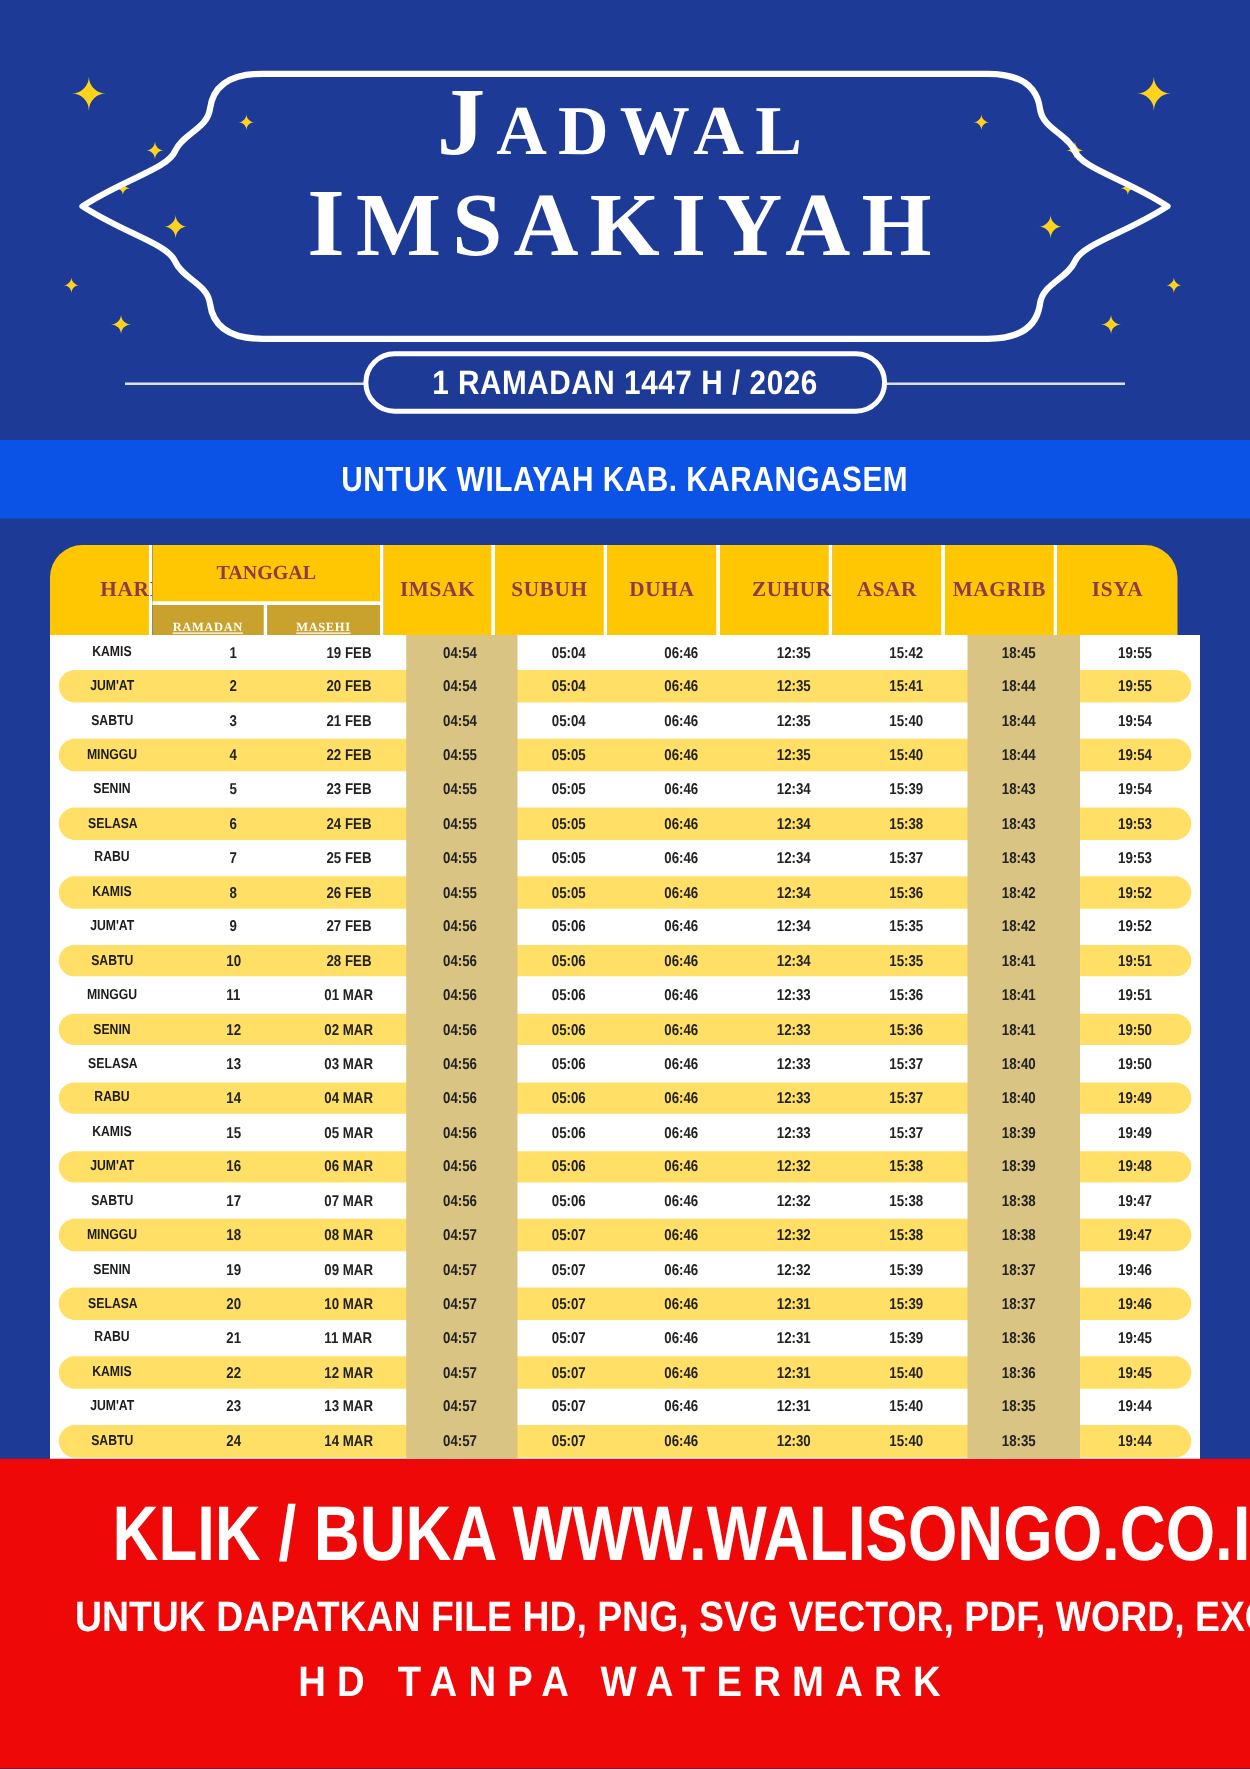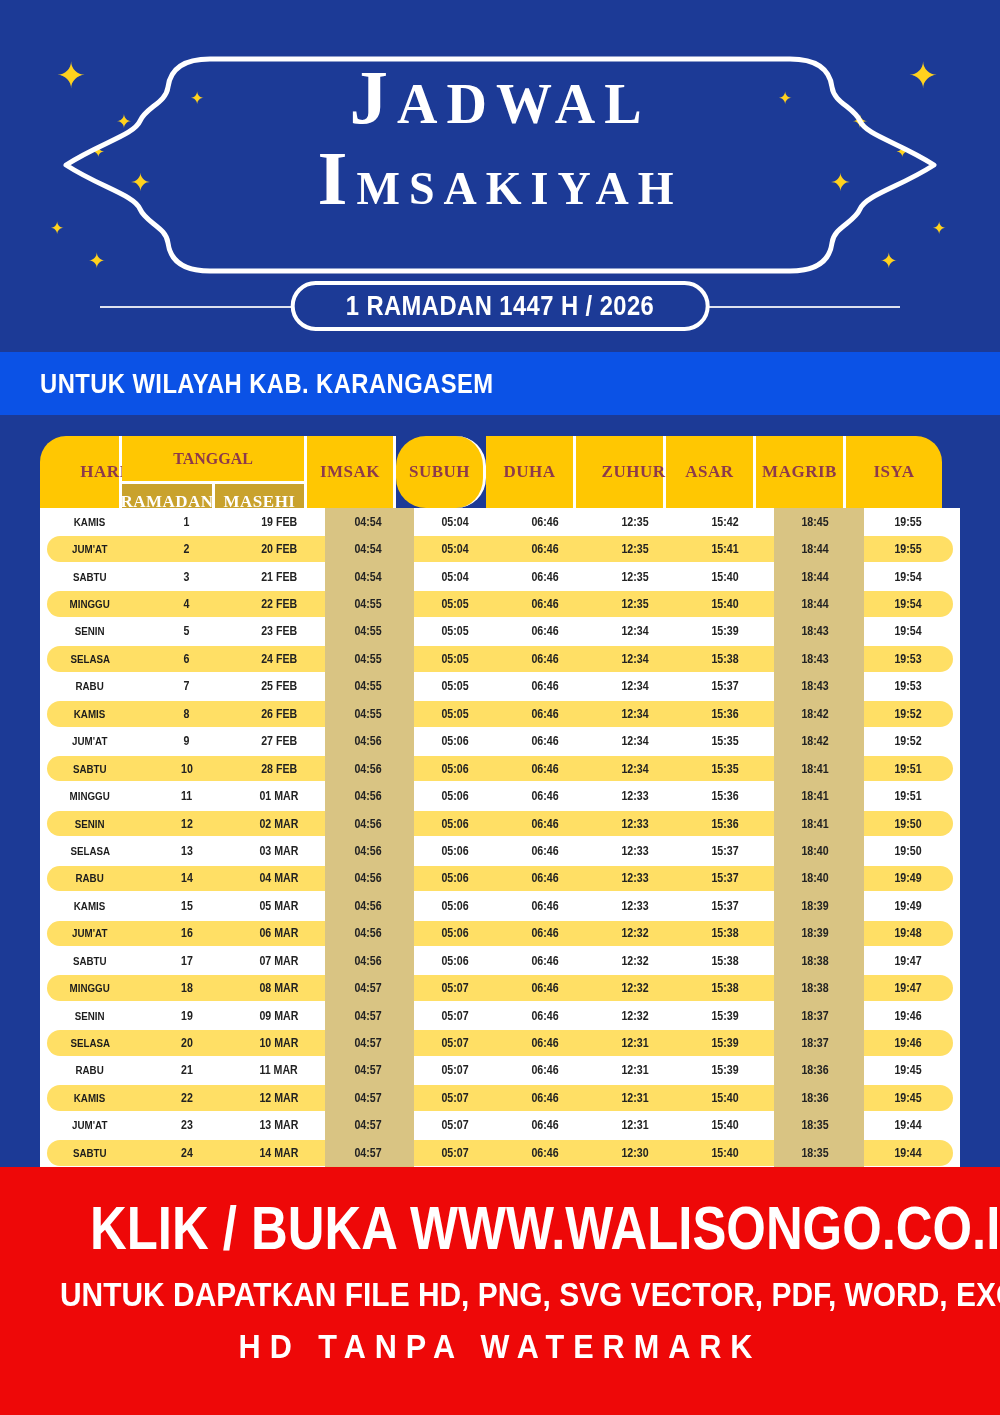--- a/index.html
+++ b/index.html
@@ -20,58 +20,58 @@
   .frame-svg { position: absolute; left: 60px; top: 55px; }
   .title-block { position: absolute; top: 58px; left: 0; width: 100%; text-align: center; color: #fff; }
   .title-line {
     font-family: "Liberation Serif", serif;
     font-weight: bold;
     font-size: 56px;
     letter-spacing: 9px;
     line-height: 1.02;
   }
   .title-line::first-letter { font-size: 77px; }
-  .title-line2 { margin-top: 2px; font-size: 46px; }
+  .title-line2 { margin-top: 2px; font-size: 72px; }
   .badge-line {
     position: absolute; top: 306px; left: 100px; right: 100px; height: 2px;
     background: rgba(255,255,255,0.85); z-index: 1;
   }
   .badge {
     position: absolute; top: 281px; left: 50%; transform: translateX(-50%);
     height: 50px; padding: 0 30px;
     background: #1c3a96; border: 4px solid #fff; border-radius: 27px;
     display: flex; align-items: center; justify-content: center; z-index: 2;
   }
   .badge span {
     color: #fff; font-weight: bold; font-size: 27px; letter-spacing: 0.5px;
     display: inline-block; transform: scaleX(0.88); white-space: nowrap;
   }
 
   
   .region-bar {
     height: 63px; background: #0b52e6;
-    display: flex; align-items: center; justify-content: flex-start;
+    display: flex; align-items: center; justify-content: center;
   }
   .region-bar span {
     color: #fff; font-weight: bold; font-size: 28px; letter-spacing: 0.5px;
     display: inline-block; transform: scaleX(0.85); white-space: nowrap;
   }
 
   
   .table-area { height: 752px; padding: 21px 40px 0; background: #1c3a96; }
   .t-head { display: flex; height: 72px; color: #8d3a4b; font-family: "Liberation Serif", serif; font-weight: bold; }
   .hc { background: #ffc702; border-right: 3px solid #fff; display: flex; align-items: center; justify-content: center; font-size: 17px; letter-spacing: 0.5px; }
   .hc-hari  { width: 82px; border-top-left-radius: 26px; padding-left: 48px; }
   .hc-group { width: 185px; display: block; border-right: 3px solid #fff; }
   .hc-tanggal { height: 48px; background: #ffc702; display: flex; align-items: center; justify-content: center; border-bottom: 3px solid #fff; }
   .hc-sub { display: flex; height: 36px; }
-  .hc-subcell { background: #c9a22d; color: #fff; font-size: 17px; letter-spacing: 0.5px; display: flex; align-items: center; justify-content: center; text-decoration: underline; }
+  .hc-subcell { background: #c9a22d; color: #fff; font-size: 10px; letter-spacing: 0.5px; display: flex; align-items: center; justify-content: center; text-decoration: underline; }
   .hc-ramadan { width: 93px; border-right: 3px solid #fff; }
   .hc-masehi  { width: 92px; }
-  .hc-imsak { width: 89px; } .hc-subuh { width: 90px; border-radius: 30px; } .hc-duha { width: 90px; }
+  .hc-imsak { width: 89px; } .hc-subuh { width: 90px; } .hc-duha { width: 90px; }
   .hc-zuhur { width: 90px; padding-left: 28px; } .hc-asar { width: 90px; } .hc-magrib { width: 90px; }
   .hc-isya  { width: 96px; border-right: none; border-top-right-radius: 26px; }
 
   .t-body { position: relative; height: 659px; background: #fff; overflow: hidden; }
   .stripe { position: absolute; top: 0; bottom: 0; background: #d9c483; z-index: 1; }
   .stripe-imsak  { left: 285px; width: 89px; }
   .stripe-magrib { left: 734px; width: 90px; }
   .rows { position: relative; }
   .t-row { position: relative; display: flex; height: 27.45px; align-items: center; border-radius: 12px; }
   .t-row:nth-of-type(even)::before {

